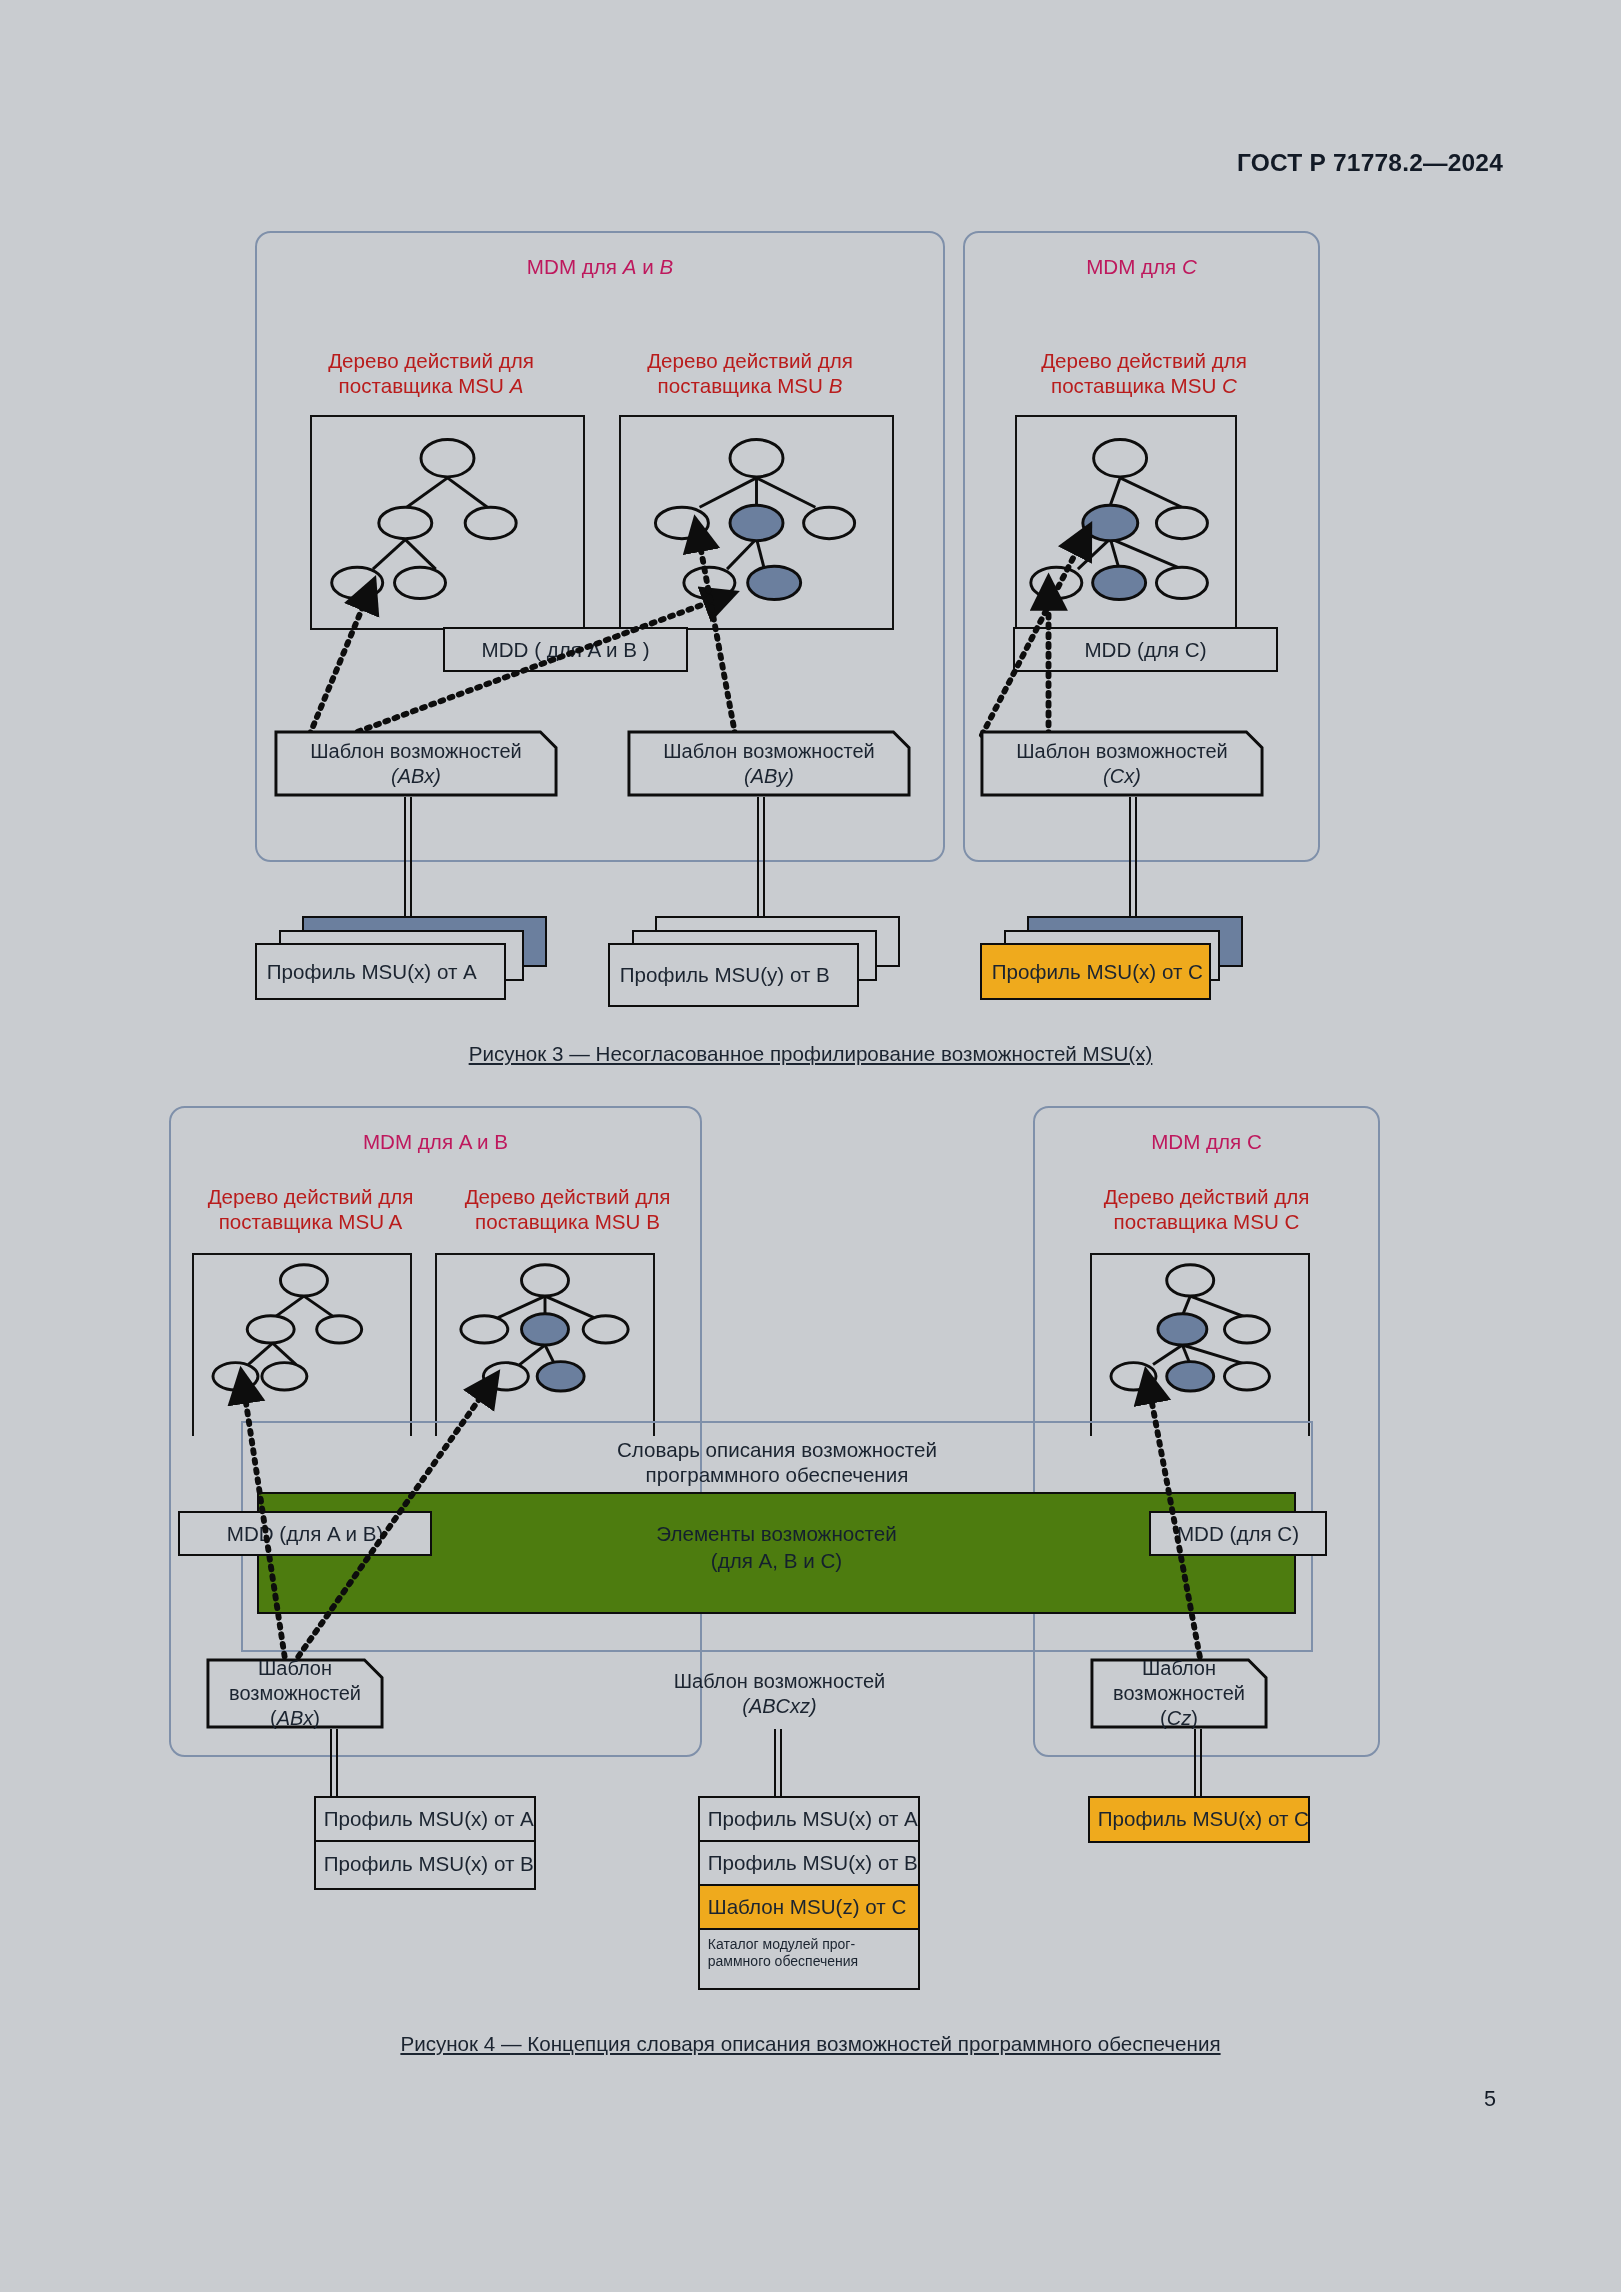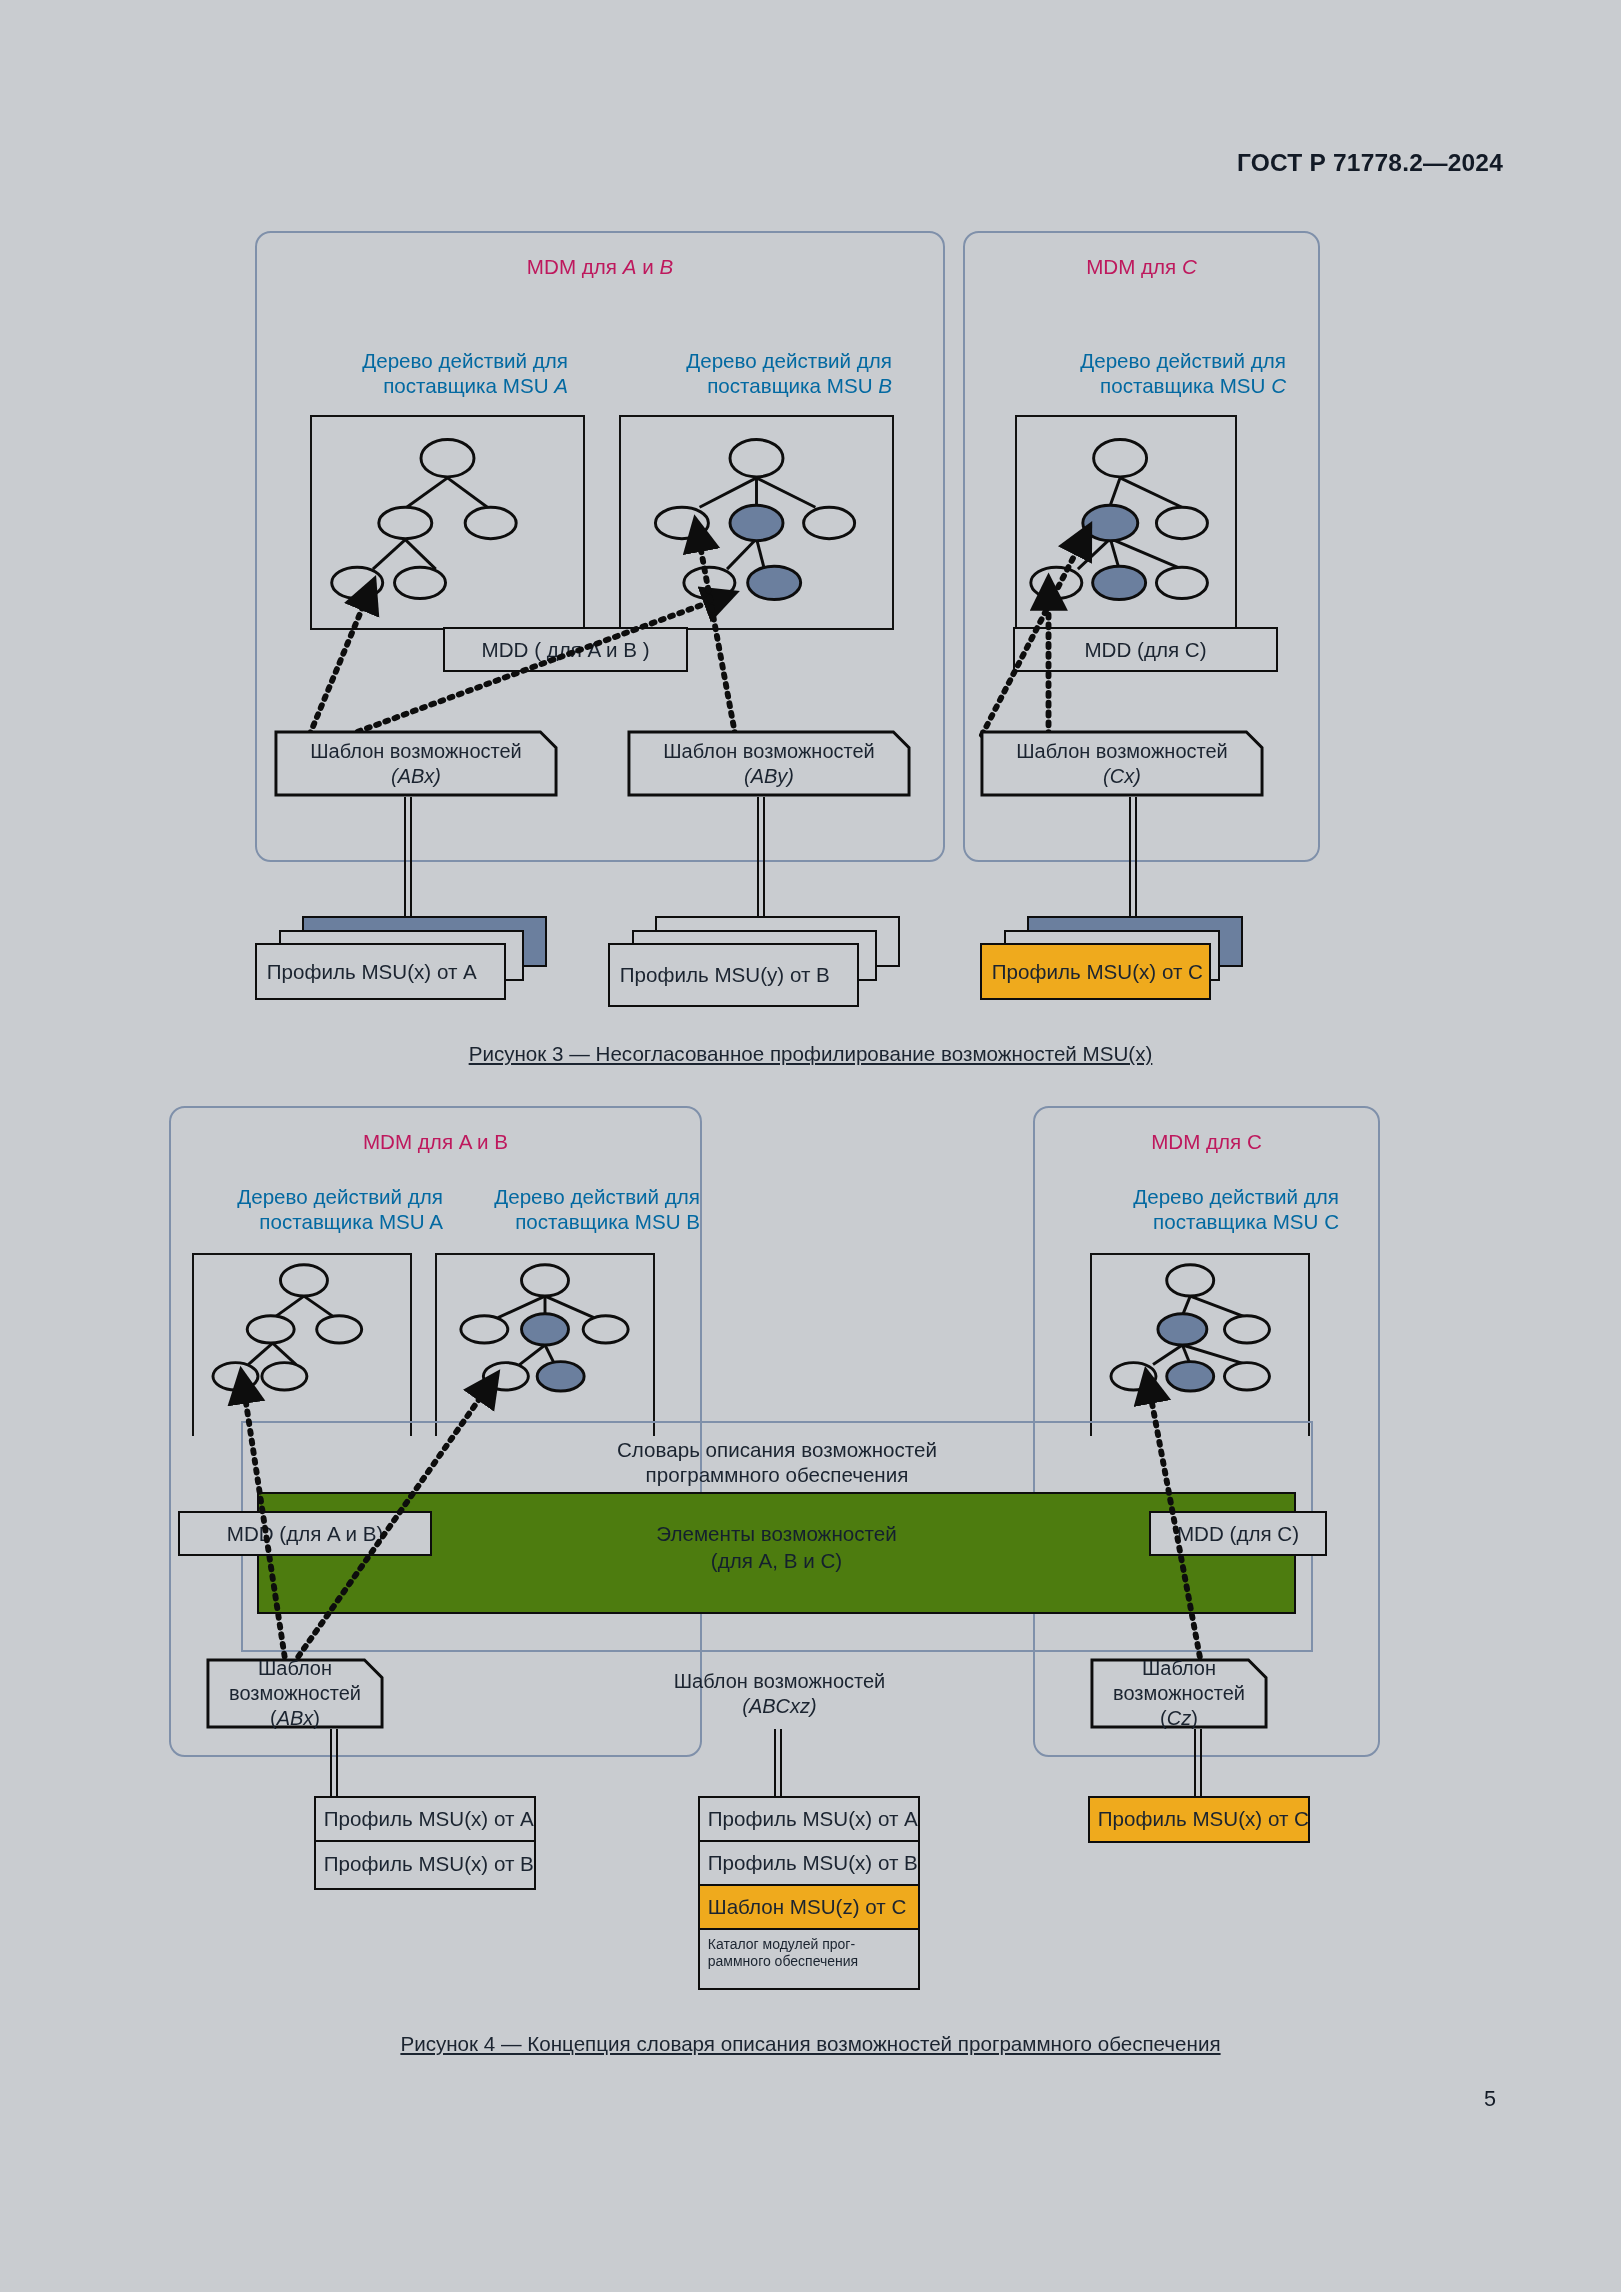--- a/index.html
+++ b/index.html
@@ -31,22 +31,22 @@
     border-radius:15.7px;
     background:transparent;
   }
   .mdm-title{
     position:absolute;left:0;right:0;top:21.6px;
     text-align:center;font-size:20.6px;color:#be185d;
   }
   .it{font-style:italic;}
 
   .treelabel{
-    position:absolute;text-align:right;font-size:20.6px;line-height:1.22;
-    color:#0369a1;
+    position:absolute;text-align:center;font-size:20.6px;line-height:1.22;
+    color:#b91c1c;
   }
   .treebox{
     position:absolute;border:2.9px solid #111;background:transparent;
   }
   svg{display:block;overflow:visible;}
 
   
   .mdd{
     position:absolute;border:2.9px solid #0d0d0d;background:#c9ccd0;
     display:flex;align-items:center;justify-content:center;

